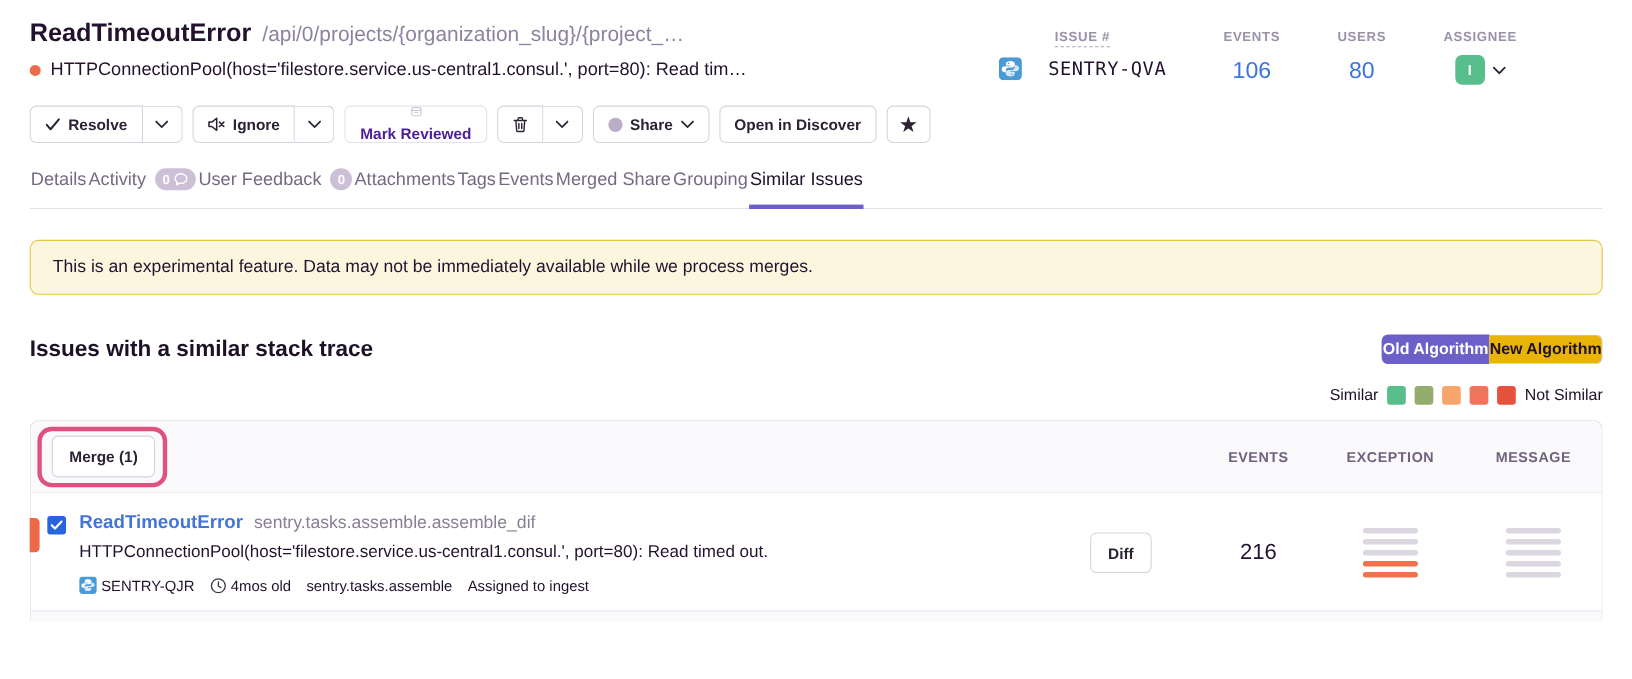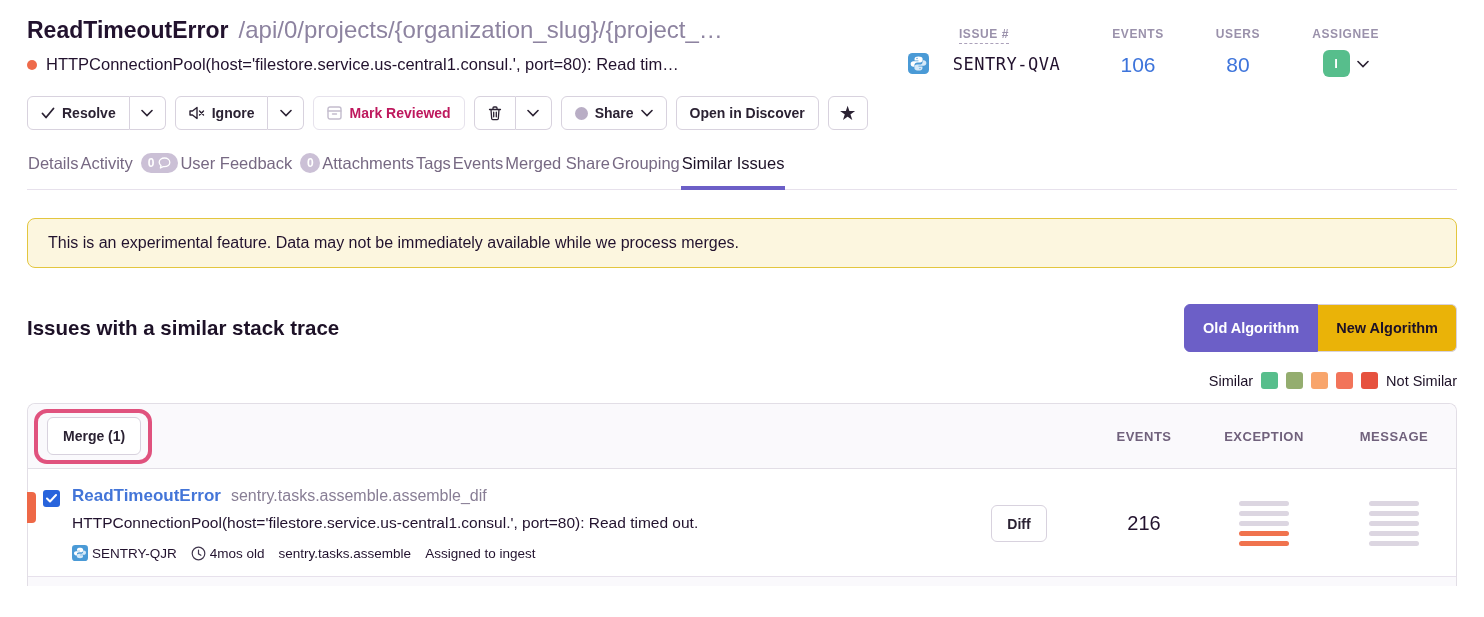--- a/index.html
+++ b/index.html
@@ -5,21 +5,21 @@
   * { margin:0; padding:0; box-sizing:border-box; }
   html,body { background:#fff; }
   body { font-family:"Liberation Sans", sans-serif; color:#2b2233; }
   .page { position:relative; width:1484px; height:617px; background:#fff; overflow:hidden; }
 
   
   .hdr { display:flex; justify-content:space-between; padding:16px 27px 0 27px; }
   .hdr-left { min-width:0; max-width:830px; }
   .title-line { display:flex; align-items:baseline; gap:10px; white-space:nowrap; }
   .issue-title { font-size:23px; font-weight:bold; color:#22122e; }
-  .issue-path { font-size:24px; color:#8d83a0; font-weight:normal; }
+  .issue-path { font-size:19px; color:#8d83a0; font-weight:normal; }
   .sub-line { display:flex; align-items:center; gap:9px; margin-top:11px; }
   .level-dot { width:10px; height:10px; border-radius:50%; background:#ee6a4a; flex:none; }
   .subtitle { font-size:16.5px; color:#22122e; white-space:nowrap; }
 
   .stats { display:flex; gap:52px; margin-right:78px; margin-top:8px; }
   .stat-col { text-align:center; }
   .stat-label { font-size:12px; font-weight:bold; letter-spacing:.6px; color:#9a91ab; }
   .stat-label.dashed { border-bottom:1px dashed #aba1ba; padding-bottom:2px; display:inline-block; }
   .stat-value { margin-top:11px; font-size:21px; color:#3d74db; }
   .issue-id-value { display:flex; align-items:center; gap:24px; margin-top:9px; }
@@ -30,42 +30,42 @@
   .py-icon { width:21px; height:21px; flex:none; }
   .py-icon-sm { width:16px; height:16px; flex:none; }
 
   
   .toolbar { display:flex; gap:9px; margin:19px 0 0 27px; }
   .btn { display:inline-flex; align-items:center; justify-content:center; gap:7px; height:34px; padding:0 13px;
          border:1px solid #d8d2de; border-radius:6px; background:#fff; font-size:14px; font-weight:bold; color:#2b2233; cursor:pointer; }
   .btn-group { display:flex; }
   .btn-group .btn.main { border-radius:6px 0 0 6px; }
   .btn-group .btn.caret { border-radius:0 6px 6px 0; border-left:none; width:36px; padding:0; }
-  .btn.disabled { color:#be185d; border-color:#e6e2ec; cursor:default; }
+  .btn.disabled { color:#4c1d95; border-color:#e6e2ec; cursor:default;flex-direction:column; }
   .btn.icon-only { width:40px; padding:0; }
   .share-dot { width:13px; height:13px; border-radius:50%; background:#b9aec5; }
   .star-glyph { font-size:17px; line-height:1; }
   svg.tool { display:block; }
 
   
   .tabs { display:flex; margin:17px 27px 0 27px; border-bottom:1px solid #e7e1ec;text-align:right; }
   .tab { display:flex; align-items:center; gap:8px; padding:6px 1px 13px 1px; font-size:16.5px; color:#776983;
          border-bottom:4px solid transparent; margin-bottom:-1px; cursor:pointer; white-space:nowrap; }
   .tab.active { color:#1d1127; border-bottom-color:#6c5fc7; }
   .badge-pill { background:#cbc0d6; color:#fff; border-radius:10px; height:20px; padding:0 7px; font-size:12px; font-weight:bold; display:flex; align-items:center; gap:4px; }
   .badge-round { background:#cbc0d6; color:#fff; border-radius:50%; width:20px; height:20px; font-size:12px; font-weight:bold; display:flex; align-items:center; justify-content:center; }
 
   
   .banner { margin:28px 27px 0 27px; background:#fcf6df; border:1px solid #e3c63f; border-radius:8px; padding:15px 20px; font-size:16px; color:#22122e; }
 
   
   .section-row { display:flex; justify-content:space-between; align-items:center; margin:36px 27px 0 27px; }
   .section-heading { font-size:20.5px; font-weight:bold; color:#1d1127; }
   .seg-group { display:flex; }
-  .seg { height:48px; padding:0 18px; font-size:14.5px; font-weight:bold; display:flex; align-items:center; cursor:pointer; }
+  .seg { height:27px; padding:0 0; font-size:14.5px; font-weight:bold; display:flex; align-items:center; cursor:pointer; }
   .seg.active { background:#6c5fc7; color:#fff; border:1px solid #6c5fc7; border-radius:6px 0 0 6px; }
   .seg.inactive { background:#eab308; color:#1d1127; border:1px solid #d8d2de; border-left:none; border-radius:0 6px 6px 0; }
 
   
   .legend { display:flex; justify-content:flex-end; align-items:center; gap:8px; margin:20px 27px 0 27px; font-size:14.5px; color:#1d1127; }
   .legend-sq { width:17px; height:17px; border-radius:3px; display:inline-block; }
 
   
   .panel { margin:14px 27px 0 27px; border:1px solid #e2dee6; border-bottom:none; border-radius:8px 8px 0 0; }
   .right-cols { display:grid; grid-template-columns:150px 100px 140px 120px; margin-left:auto; align-items:center; justify-items:center; }

